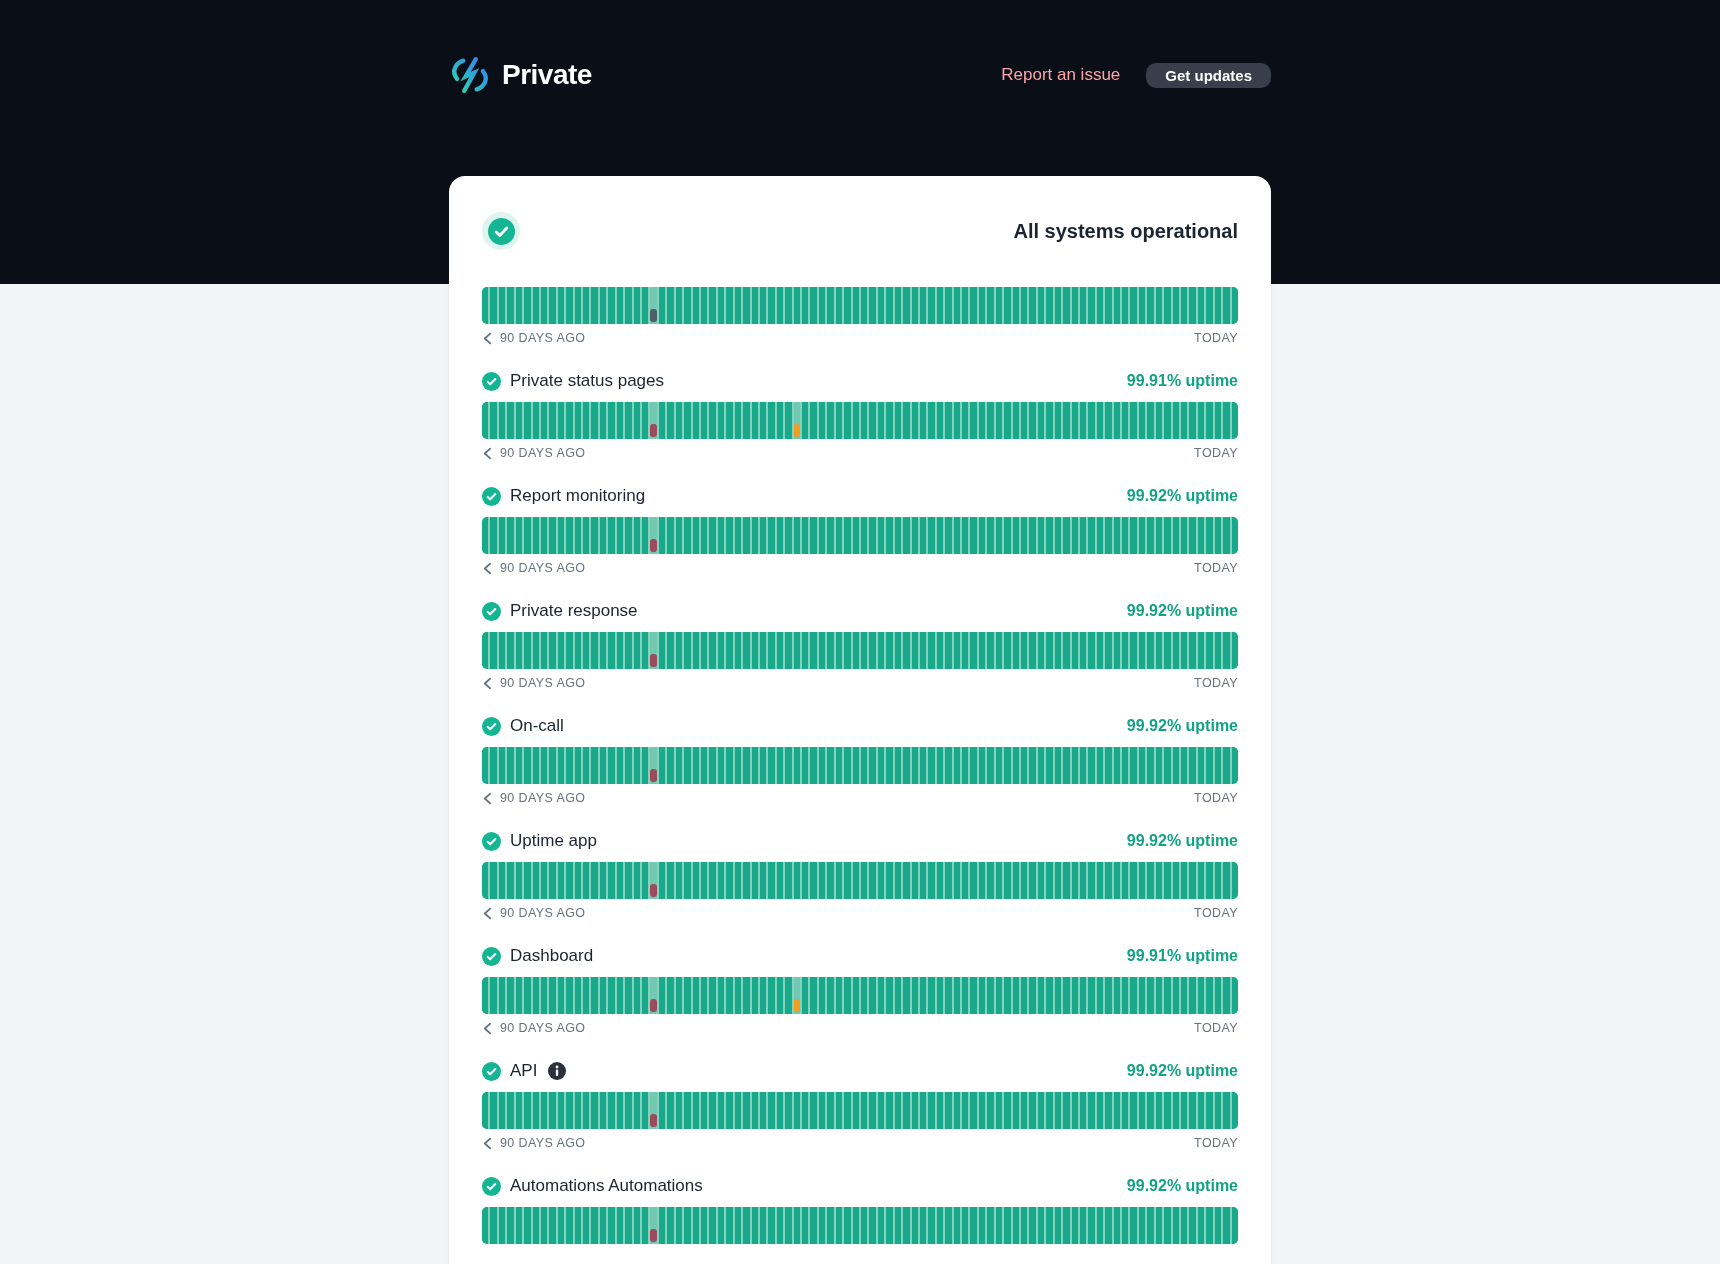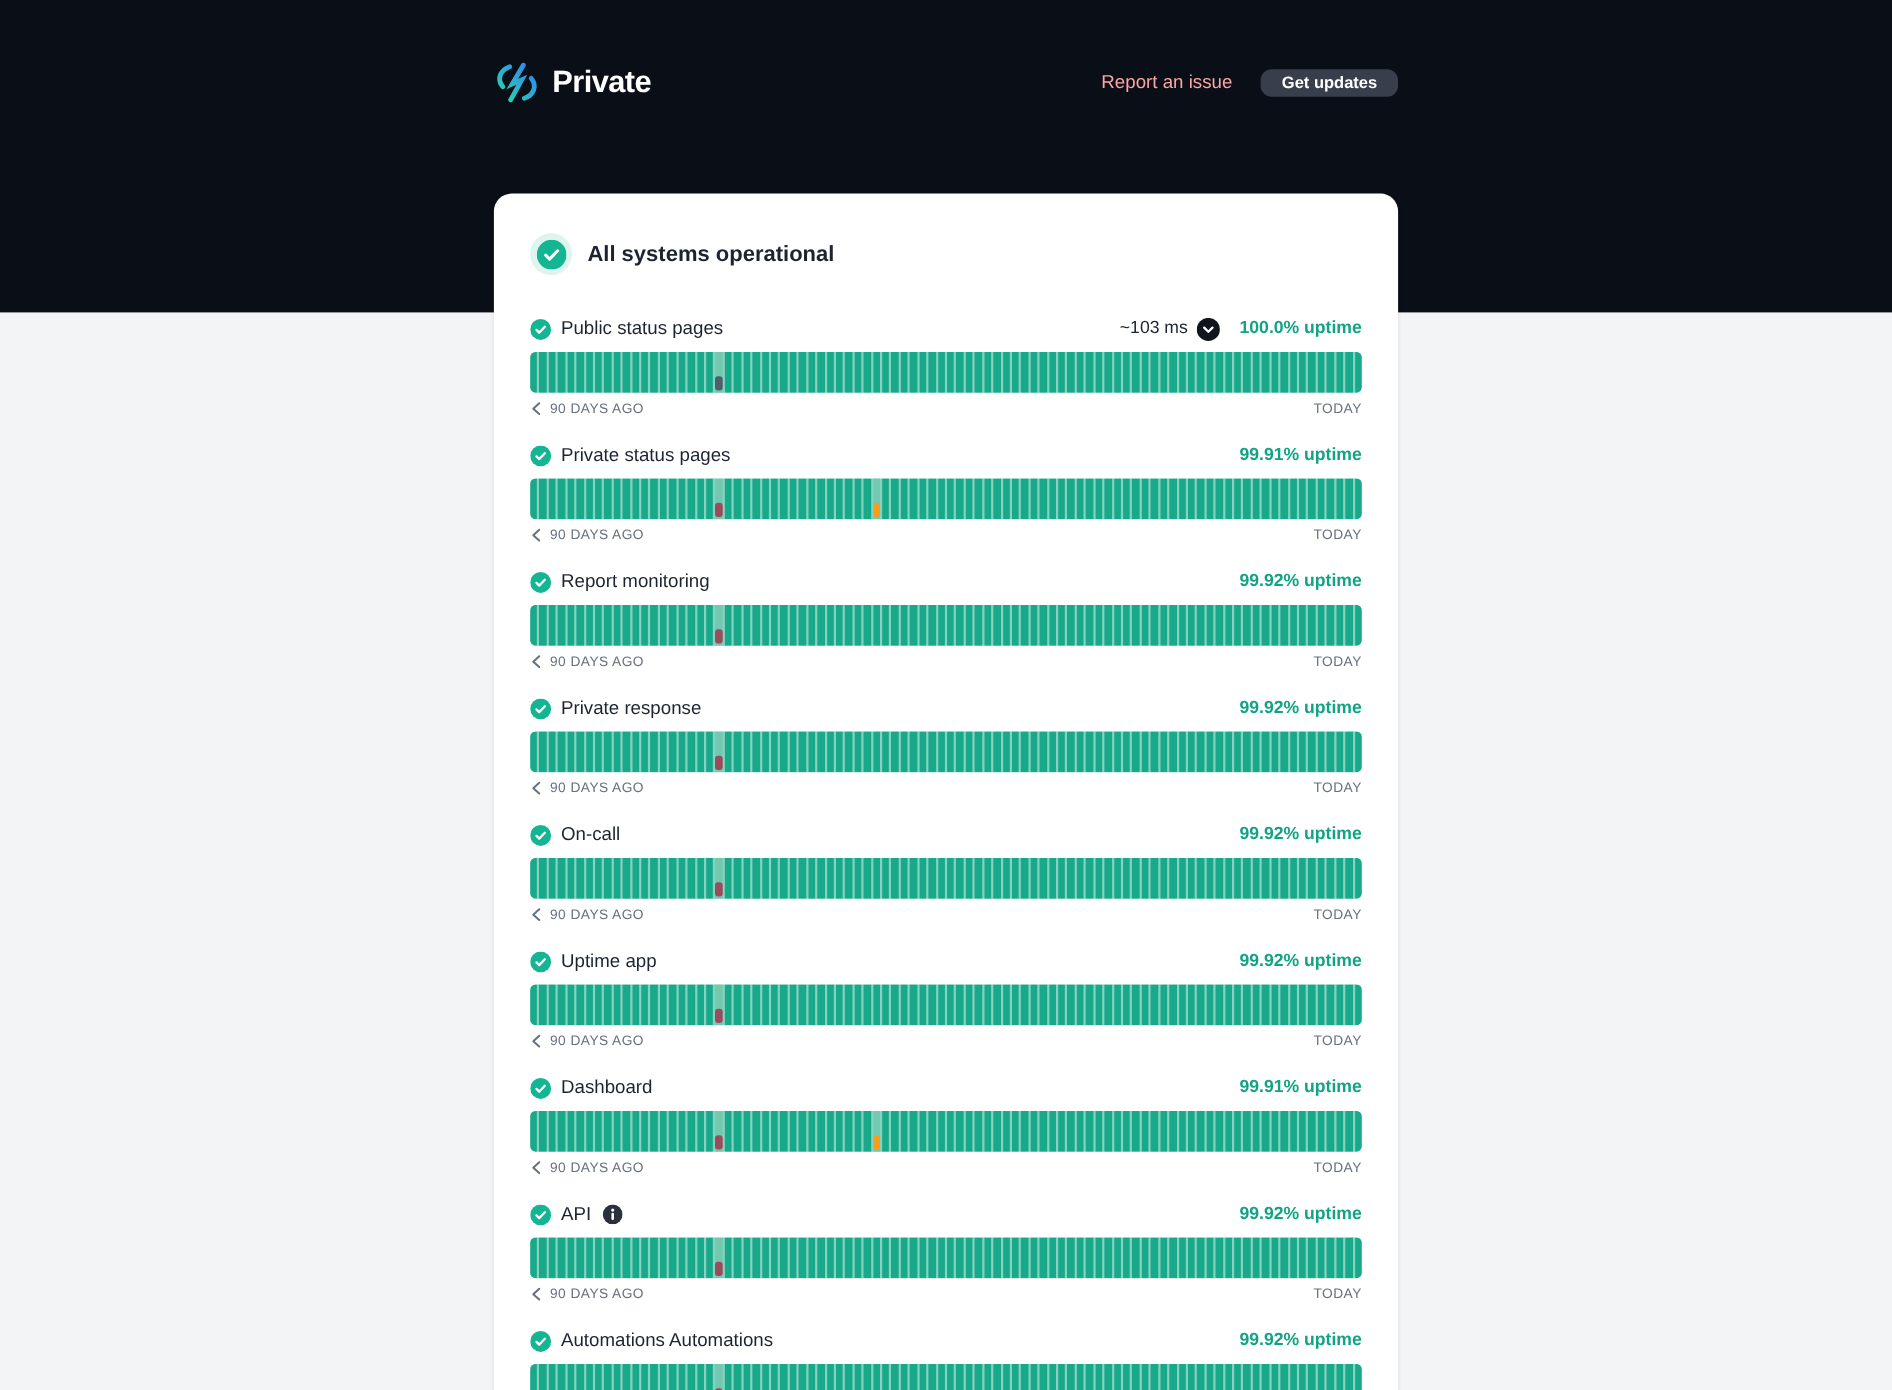--- a/index.html
+++ b/index.html
@@ -14,21 +14,21 @@
   .header-nav{display:flex;align-items:center;gap:26px}
   .report-link{color:#fca5a5;font-size:17px;font-weight:500;text-decoration:none;cursor:pointer}
   .get-updates{background:var(--button-bg,#383E4B);color:#fff;font-size:15px;font-weight:700;
     font-family:inherit;border:none;border-radius:10px;padding:4px 19px;cursor:pointer}
 
   
   .main-wrap{position:relative}
   .card{width:822px;margin:-108px auto 0;background:var(--card-bg,#fff);border-radius:16px;
     box-shadow:0 1px 3px rgba(16,24,40,.08);padding:36px 33px 48px;box-sizing:border-box}
 
-  .banner{display:flex;align-items:center;justify-content:flex-start;gap:14px;margin-bottom:37px}
+  .banner{display:flex;align-items:center;justify-content:space-between;gap:14px;margin-bottom:37px}
   .halo{width:38px;height:38px;border-radius:50%;background:var(--halo-bg,#DEF4EE);
     display:flex;align-items:center;justify-content:center}
   .banner-label{margin:0;font-size:20px;font-weight:600;color:var(--title-text,#1B2430)}
 
   
   .service{margin-bottom:24px}
   .service-head{display:flex;align-items:center;justify-content:space-between;height:24px}
   .service-title{display:flex;align-items:center;gap:9px}
   .service-name{font-size:17px;font-weight:500;color:var(--title-text,#1B2430)}
   .service-meta{display:flex;align-items:center}
@@ -91,42 +91,20 @@
           <svg width="27" height="27" viewBox="0 0 20 20">
             <circle cx="10" cy="10" r="10" fill="#14B593"></circle>
             <path d="M6 10.4l2.6 2.6L14 7.4" stroke="#fff" stroke-width="2.1" fill="none" stroke-linecap="round" stroke-linejoin="round"></path>
           </svg>
         </span>
         <h1 class="banner-label">All systems operational</h1>
       </div>
 
       <div id="services">
   <section class="service">
-    <div class="service-head">
-      <div class="service-title">
-        <span style="display:flex">
-          <svg width="19" height="19" viewBox="0 0 20 20">
-            <circle cx="10" cy="10" r="10" fill="#14B593"></circle>
-            <path d="M6 10.4l2.6 2.6L14 7.4" stroke="#fff" stroke-width="2.2" fill="none" stroke-linecap="round" stroke-linejoin="round"></path>
-          </svg>
-        </span>
-        <span class="service-name">Public status pages</span>
-
-      </div>
-      <div class="service-meta">
-        <span class="resp">~103 ms</span>
-        <span class="resp-toggle">
-          <svg width="21" height="21" viewBox="0 0 20 20">
-            <circle cx="10" cy="10" r="10" fill="#10141C"></circle>
-            <path d="M6.4 8.4L10 12l3.6-3.6" stroke="#fff" stroke-width="2" fill="none" stroke-linecap="round" stroke-linejoin="round"></path>
-          </svg>
-        </span>
-        <span class="uptime">100.0% uptime</span>
-      </div>
-    </div>
     <div class="bars">
               <div class="bar"></div>
               <div class="bar"></div>
               <div class="bar"></div>
               <div class="bar"></div>
               <div class="bar"></div>
               <div class="bar"></div>
               <div class="bar"></div>
               <div class="bar"></div>
               <div class="bar"></div>

